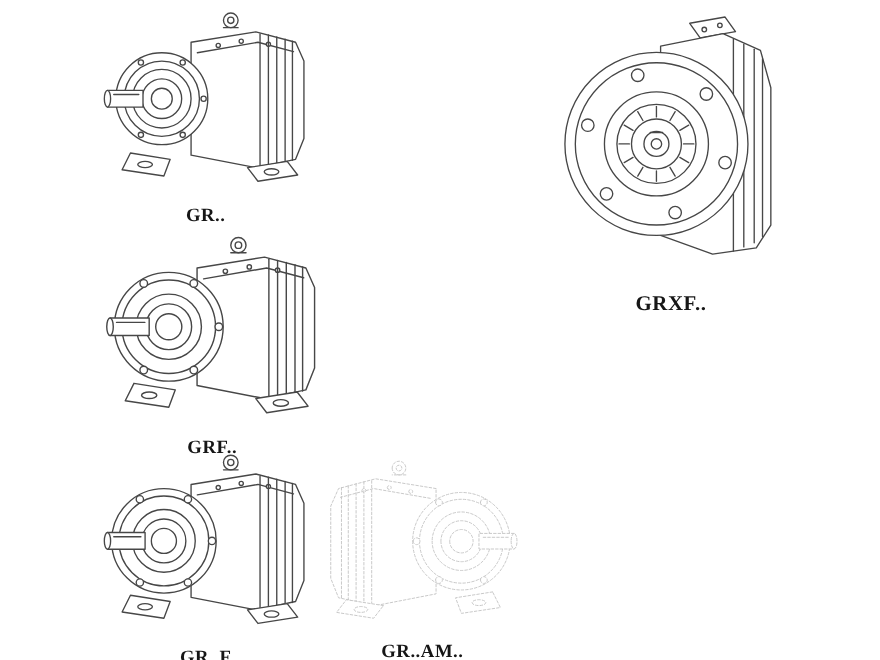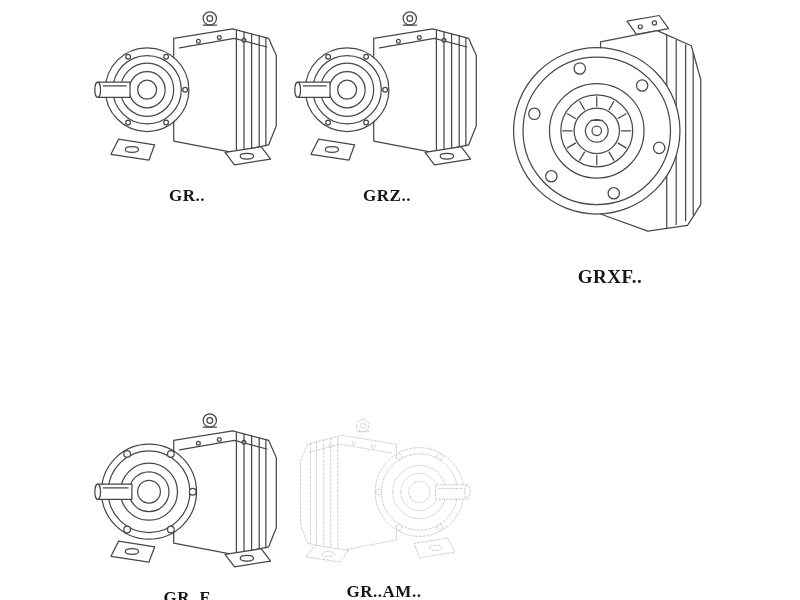--- a/index.html
+++ b/index.html
@@ -176,34 +176,34 @@
     </defs>
   </svg>
 
   <figure class="cell" style="left:92px; top:6px;">
     <svg class="draw" width="190" height="176" viewBox="0 0 200 185">
         <use href="#g-foot"></use>
       </svg>
     <figcaption class="label">GR..</figcaption>
   </figure>
 
-  <figure class="cell" style="left:292px; top:6px;">
-    <svg class="draw" width="190" height="176" viewBox="0 0 200 185">
-        <use href="#g-foot"></use>
-      </svg>
-    <figcaption class="label">GRZ..</figcaption>
-  </figure>
 
   <figure class="cell" style="left:506px; top:4px;">
     <svg class="draw" width="208" height="248" viewBox="0 0 220 262">
         <use href="#g-front"></use>
       </svg>
     <figcaption class="label big mt14">GRXF..</figcaption>
   </figure>
 
+  <figure class="cell" style="left:94px; top:210px;">
+    <svg class="draw" width="198" height="183" viewBox="0 0 200 185">
+        <use href="#g-flange"></use>
+      </svg>
+    <figcaption class="label">GRF..</figcaption>
+  </figure>
 
 
 
   <figure class="cell" style="left:92px; top:408px;">
     <svg class="draw" width="190" height="176" viewBox="0 0 200 185">
         <use href="#g-flange"></use>
       </svg>
     <figcaption class="label">GR..F</figcaption>
   </figure>
 

